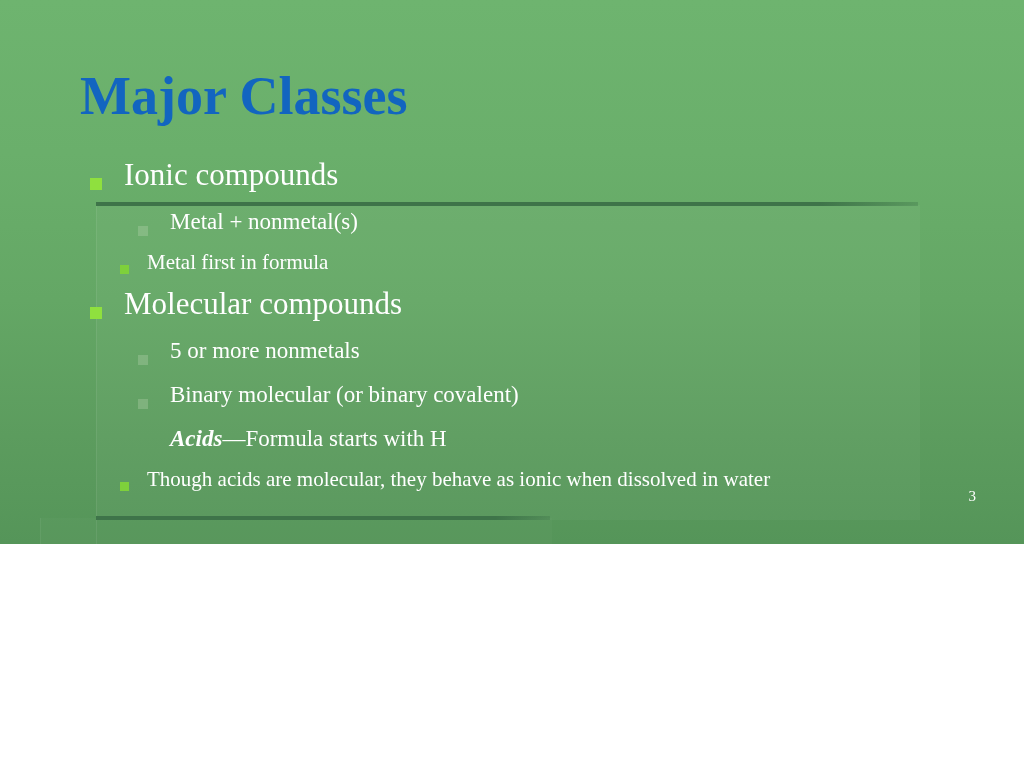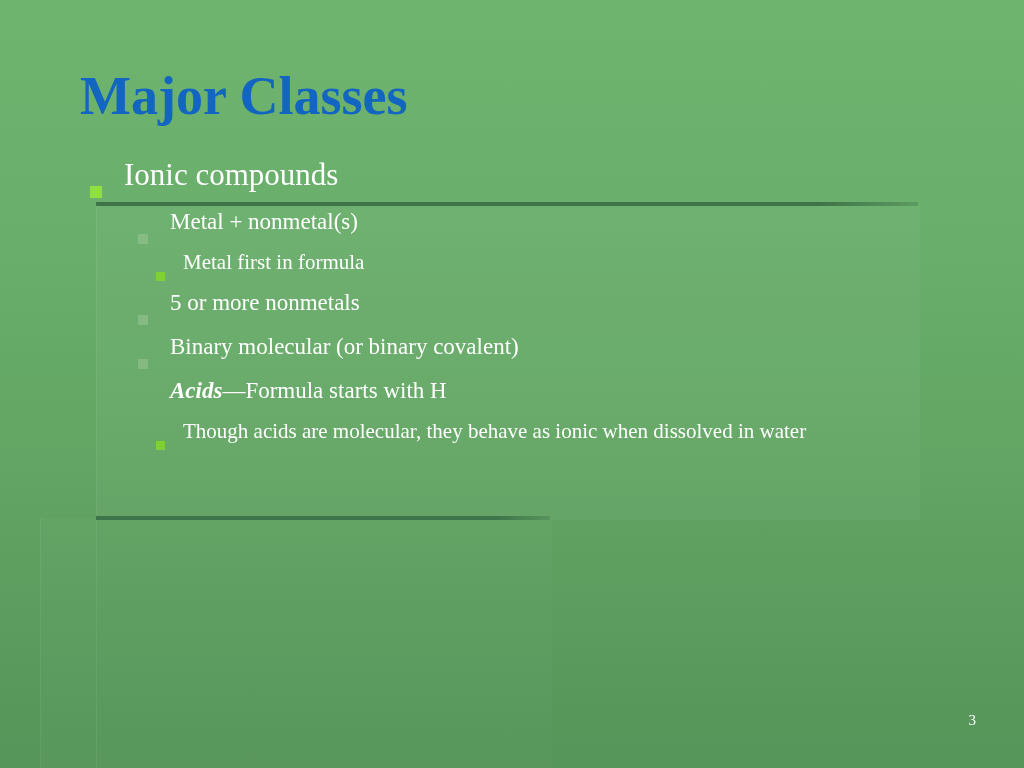--- a/index.html
+++ b/index.html
@@ -11,21 +11,21 @@
     width: 1024px;
     height: 768px;
     overflow: hidden;
     font-family: "Liberation Serif", "DejaVu Serif", serif;
   }
 
   
   .slide {
     position: relative;
     width: 1024px;
-    height: 768px;
+    height: 544px;
     background: linear-gradient(to bottom, #6EB46F 0%, #6AAF6B 28%, #64A765 55%, #5C9C5E 80%, #559559 100%);
     overflow: hidden;
   }
 
   
   .panel {
     position: absolute;
     pointer-events: none;
   }
   .panel-main {
@@ -92,21 +92,21 @@
   .body-content {
     position: absolute;
     left: 0;
     top: 152px;
     width: 1024px;
   }
 
   .line {
     position: relative;
     display: flex;
-    align-items: flex-end;
+    align-items: center;
     color: #FFFFFF;
   }
 
   .bullet {
     flex: 0 0 auto;
     display: inline-block;
   }
 
   .line-text {
     flex: 1 1 auto;
@@ -144,21 +144,20 @@
   
   .lvl2.nomark .bullet {
     background: transparent;
   }
 
   
   .lvl3 {
     padding-left: 120px;
     font-size: 21px;
     line-height: 37px;
-    margin-left: 36px;
   }
   .lvl3 .bullet {
     width: 9px;
     height: 9px;
     background: #7ED03B;
     margin-top: 14px;
     margin-right: 18px;
   }
   .lvl3 .line-text {
     max-width: 660px;
@@ -206,20 +205,24 @@
       <span class="bullet"></span>
       <span class="line-text">Metal + nonmetal(s)</span>
     </div>
 
     <div class="line lvl3">
       <span class="bullet"></span>
       <span class="line-text">Metal first in formula</span>
     </div>
 
 
+    <div class="line lvl1">
+      <span class="bullet"></span>
+      <span class="line-text">Molecular compounds</span>
+    </div>
 
     <div class="line lvl2">
       <span class="bullet"></span>
       <span class="line-text">5 or more nonmetals</span>
     </div>
 
     <div class="line lvl2">
       <span class="bullet"></span>
       <span class="line-text">Binary molecular (or binary covalent)</span>
     </div>

